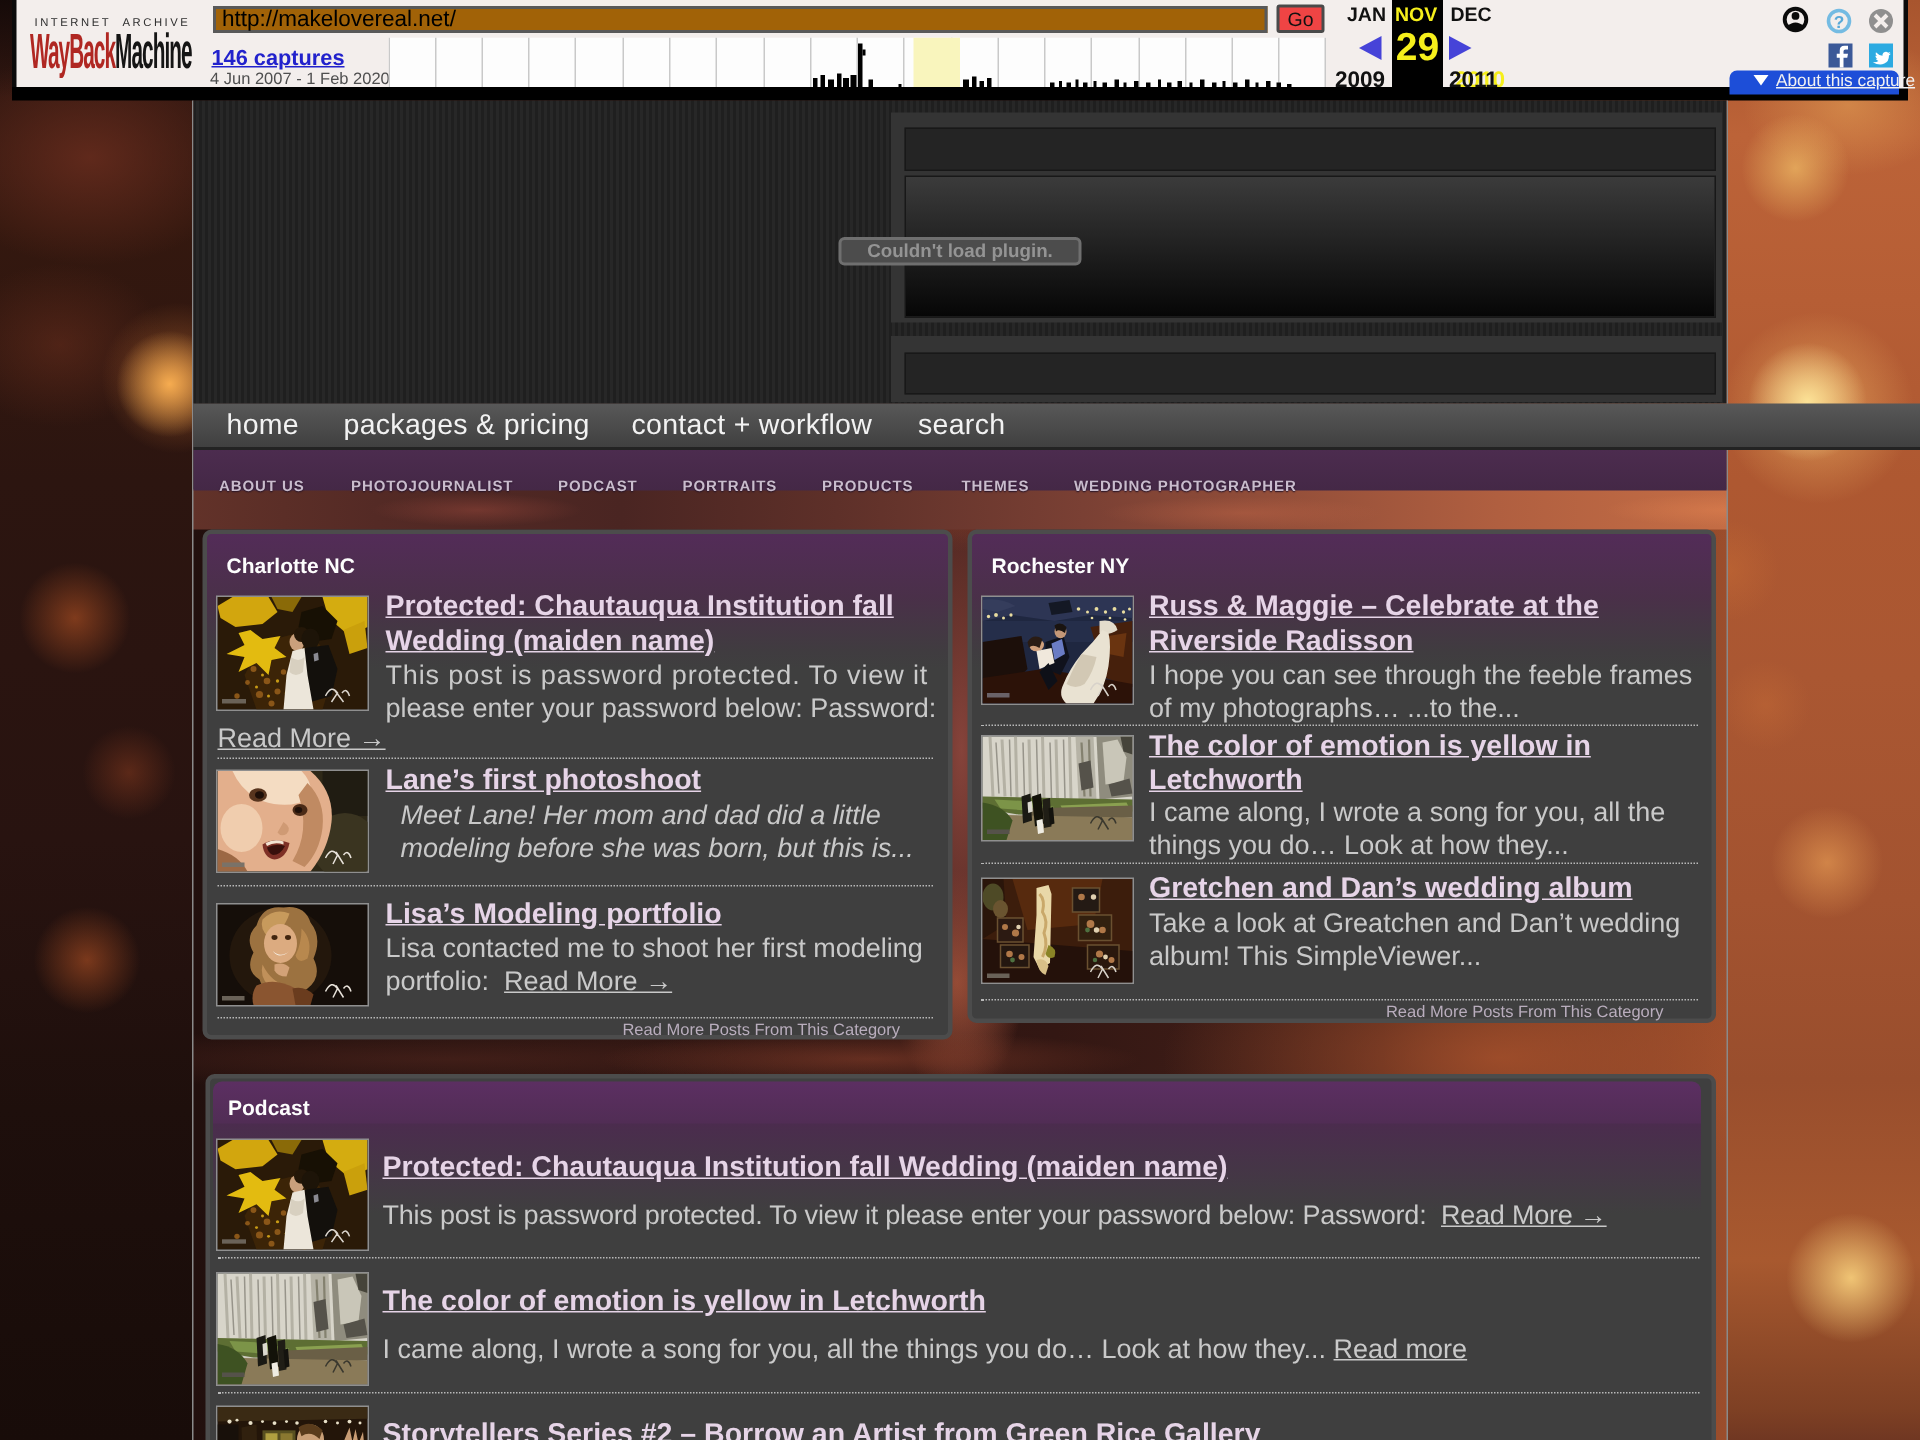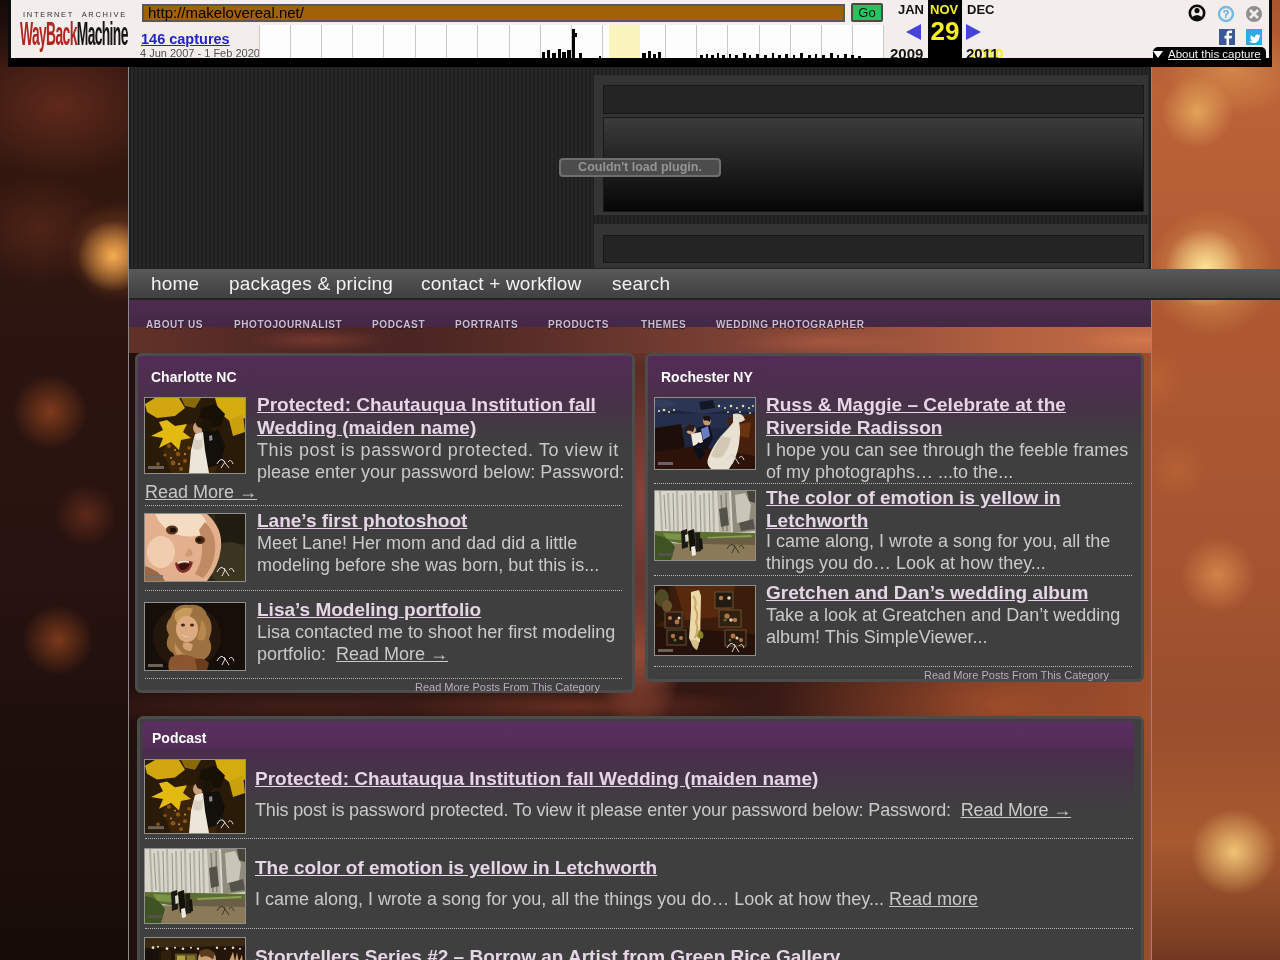--- a/index.html
+++ b/index.html
@@ -58,33 +58,33 @@
   position:absolute; left:8px; top:0; width:1264px; height:58px;
   background:#f3eeec;
   border-left:3px solid #0b0b0b; border-right:3px solid #0b0b0b;
 }
 #wbbar-bottom { position:absolute; left:8px; top:58px; width:1264px; height:9px; background:#000; }
 #ia-small { position:absolute; left:12px; top:10px; font-size:7.5px; font-weight:normal; letter-spacing:1.7px; color:#2e2e2e; }
 #wblogo { position:absolute; left:9px; top:15px; font-size:33px; font-weight:bold; letter-spacing:-1.5px; transform:scaleX(.42); transform-origin:0 0; white-space:nowrap; }
 #wblogo .r { color:#b02722; }
 #wblogo .b { color:#151515; }
 #wburl { position:absolute; left:131px; top:4px; width:703px; height:18px; background:#a16207; border:2px solid #595959; font-size:15px; color:#000; padding:0 4px; line-height:14px; font-family:"Liberation Sans",sans-serif; }
-#wbgo { position:absolute; left:840px; top:3px; width:32px; height:19px; background:#22c55e; border:2px solid #4a4a4a; border-radius:2px; font-size:13px; color:#111; text-align:center; line-height:15px; }
+#wbgo { position:absolute; left:840px; top:3px; width:32px; height:19px; background:#ef4444; border:2px solid #4a4a4a; border-radius:2px; font-size:13px; color:#111; text-align:center; line-height:15px; }
 #wbcap { position:absolute; left:130px; top:31px; font-size:14.5px; font-weight:bold; color:#2222cc; text-decoration:underline; }
 #wbdates { position:absolute; left:129px; top:47px; font-size:11px; color:#4f4f4f; }
 #wbtimeline { position:absolute; left:248px; top:25px; width:625px; height:33px; }
 #wbblackcol { position:absolute; left:917px; top:0; width:34px; height:58px; background:#000; }
 .wbmon { position:absolute; top:2px; font-size:13px; font-weight:bold; color:#111; }
 .wbyr { position:absolute; top:45px; font-size:15px; font-weight:bold; color:#111; }
 .wbyel { color:#f6ef1b !important; }
 #wbday { position:absolute; left:917px; top:18px; width:34px; text-align:center; font-size:26px; line-height:26px; font-weight:bold; color:#f6ef1b; }
 .wbarrow { position:absolute; width:0; height:0; }
 #wbprev { left:895px; top:24px; border-top:8px solid transparent; border-bottom:8px solid transparent; border-right:15px solid #4643d8; }
 #wbnext { left:955px; top:24px; border-top:8px solid transparent; border-bottom:8px solid transparent; border-left:15px solid #4643d8; }
-#wbabout { position:absolute; left:1153px; top:47px; width:113px; height:16px; background:#000000; border-radius:5px 5px 0 0; color:#f2f2f2; font-size:11.5px; line-height:15px; white-space:nowrap; padding-left:0; }
+#wbabout { position:absolute; left:1153px; top:47px; width:113px; height:16px; background:#1d4ed8; border-radius:5px 5px 0 0; color:#f2f2f2; font-size:11.5px; line-height:15px; white-space:nowrap; padding-left:16px; }
 #wbabout .tri { display:inline-block; width:0; height:0; border-left:5px solid transparent; border-right:5px solid transparent; border-top:7px solid #fff; vertical-align:0px; margin-right:5px; }
 
 
 #page {
   position:absolute; left:128px; top:67px; width:1024px; height:893px;
   border-left:1px solid #8a8a8a; border-right:1px solid #8a8a8a;
 }
 #hdr {
   position:absolute; left:0; top:0; width:1022px; height:202px;
   background:repeating-linear-gradient(90deg, #1f1f1f 0px, #1f1f1f 2px, #272727 2px, #272727 4px);
@@ -287,21 +287,21 @@
       <ellipse cx="54" cy="26" rx="2.5" ry="2" fill="#1e0f08"></ellipse>
       <path d="M44,34 Q50,38 46,42 Q42,44 40,41" fill="#cf9a74"></path>
       <path d="M30,49 Q38,44 48,48 Q46,58 38,59 Q31,58 30,49 Z" fill="#7e3026"></path>
       <path d="M33,51 Q39,48 45,50 Q42,56 37,56 Q34,55 33,51 Z" fill="#38100c"></path>
       <path d="M32,48 Q38,45 44,47 L44,49 Q38,47 33,50 Z" fill="#f2e3d2"></path>
       <path d="M0,52 Q14,56 20,67 L0,67 Z" fill="#9c6844"></path>
       <path d="M72,58 Q76,50 80,56 L77,62 M79,54 L84,62 M84,56 Q87,52 89,58" stroke="#e8e2da" stroke-width="1" fill="none"></path>
       <rect x="3" y="61" width="15" height="3" fill="#7a7268"></rect>
     </svg>
     <div class="ptitle" style="left:119px; top:154px;">Lane’s first photoshoot</div>
-    <div class="pbody" style="left:119px; top:177px;">Meet Lane! Her mom and dad did a little<br>modeling before she was born, but this is...</div>
+    <div class="pbody" style="left:129px; top:177px;font-style:italic;">Meet Lane! Her mom and dad did a little<br>modeling before she was born, but this is...</div>
     <div class="sep" style="left:7px; top:234px; width:477px;"></div>
     <svg class="thumb" style="left:6px; top:246px;" width="102" height="69" viewBox="0 0 100 67" preserveAspectRatio="none">
       <rect width="100" height="67" fill="#150e09"></rect>
       <ellipse cx="42" cy="34" rx="34" ry="32" fill="#31201080"></ellipse>
       <path d="M26,14 Q30,0 44,2 Q58,0 62,12 Q70,22 64,36 Q70,48 60,56 Q52,62 44,58 Q32,62 28,50 Q18,44 24,32 Q18,22 26,14 Z" fill="#9c7240"></path>
       <path d="M30,10 Q38,2 48,6 Q44,18 34,22 Q28,16 30,10 Z" fill="#c79a5c"></path>
       <path d="M56,16 Q64,24 60,36 Q54,40 52,34 Q56,26 56,16 Z" fill="#b8884e"></path>
       <path d="M30,40 Q36,52 46,54 Q40,58 34,54 Q28,48 30,40 Z" fill="#c0905a"></path>
       <ellipse cx="42" cy="26" rx="11" ry="13" fill="#dcab80"></ellipse>
       <ellipse cx="38" cy="22" rx="2" ry="1.6" fill="#42250f"></ellipse>

